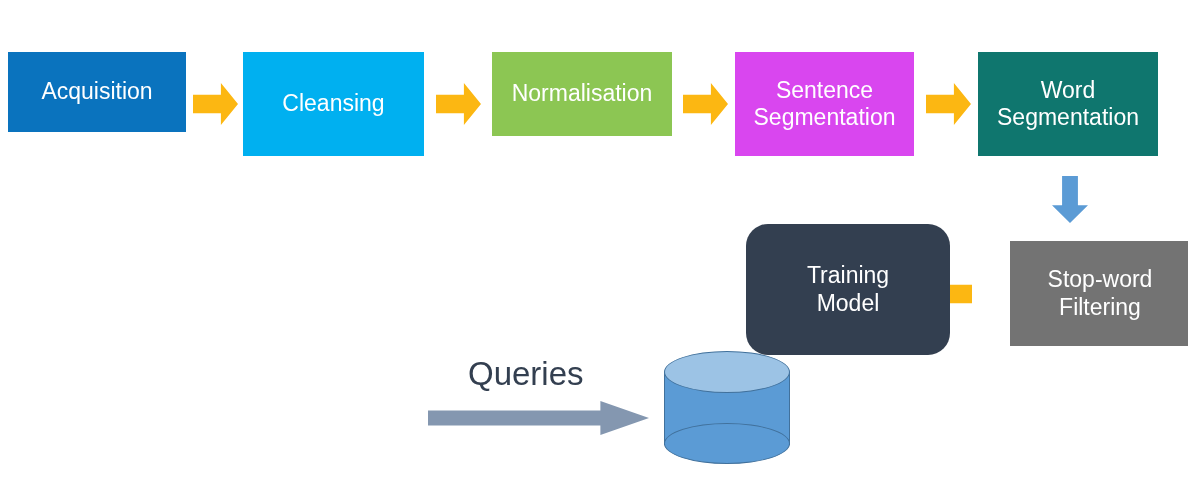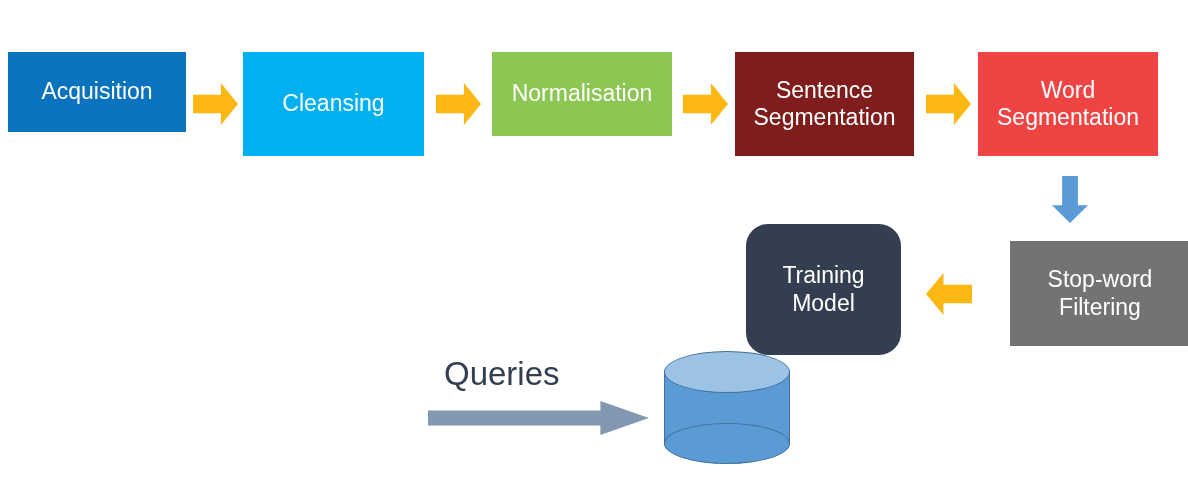--- a/index.html
+++ b/index.html
@@ -93,49 +93,49 @@
   </div>
 
   <div class="arrow-r" style="left:436px;top:83px;width:45px;height:42px;"></div>
 
   <div class="node" style="left:492px;top:52px;width:180px;height:84px;background:#8CC653;">
     <span>Normalisation</span>
   </div>
 
   <div class="arrow-r" style="left:683px;top:83px;width:45px;height:42px;"></div>
 
-  <div class="node" style="left:735px;top:52px;width:179px;height:104px;background:#7f1d1d;">
+  <div class="node" style="left:735px;top:52px;width:179px;height:104px;background:#d946ef;">
     <span>Sentence
 Segmentation</span>
   </div>
 
   <div class="arrow-r" style="left:926px;top:83px;width:45px;height:42px;"></div>
 
-  <div class="node" style="left:978px;top:52px;width:180px;height:104px;background:#ef4444;">
+  <div class="node" style="left:978px;top:52px;width:180px;height:104px;background:#0f766e;">
     <span>Word
 Segmentation</span>
   </div>
 
   <div class="arrow-d" style="left:1052px;top:176px;width:36px;height:47px;"></div>
 
   <div class="node" style="left:978px;top:241px;width:180px;height:105px;background:#737373;margin-left:32px;">
     <span>Stop-word
 Filtering</span>
   </div>
 
   <div class="arrow-l" style="left:926px;top:273px;width:46px;height:42px;"></div>
 
-  <div class="node rounded" style="left:746px;top:224px;width:155px;height:131px;background:#333F50;">
+  <div class="node rounded" style="left:746px;top:224px;width:204px;height:131px;background:#333F50;">
     <span>Training
 Model</span>
   </div>
 
   <div class="cylinder" style="left:664px;top:351px;width:126px;height:113px;">
     <div class="cyl-body" style="top:21px;height:73px;"></div>
     <div class="cyl-bottom" style="top:72px;height:41px;"></div>
     <div class="cyl-top" style="top:0px;height:42px;"></div>
   </div>
 
-  <div class="plain-label" style="left:444px;top:355px;text-align:right;">Queries</div>
+  <div class="plain-label" style="left:468px;top:355px;text-align:right;">Queries</div>
 
   <div class="arrow-gray" style="left:428px;top:401px;width:221px;height:34px;"></div>
 
 </div>
 
 </body></html>

